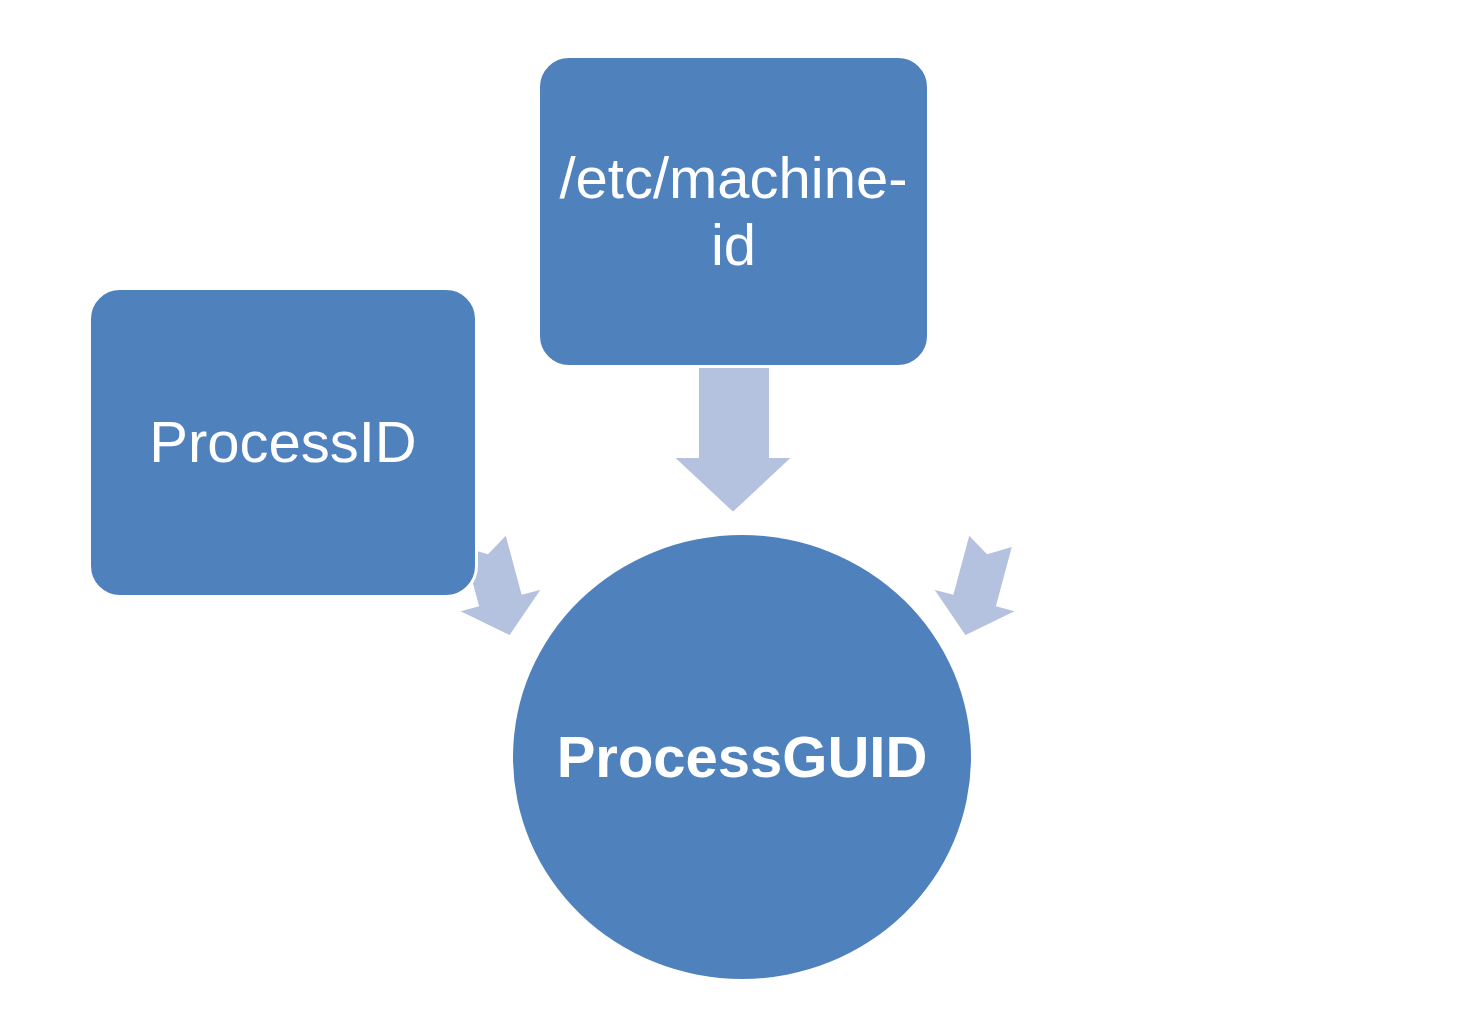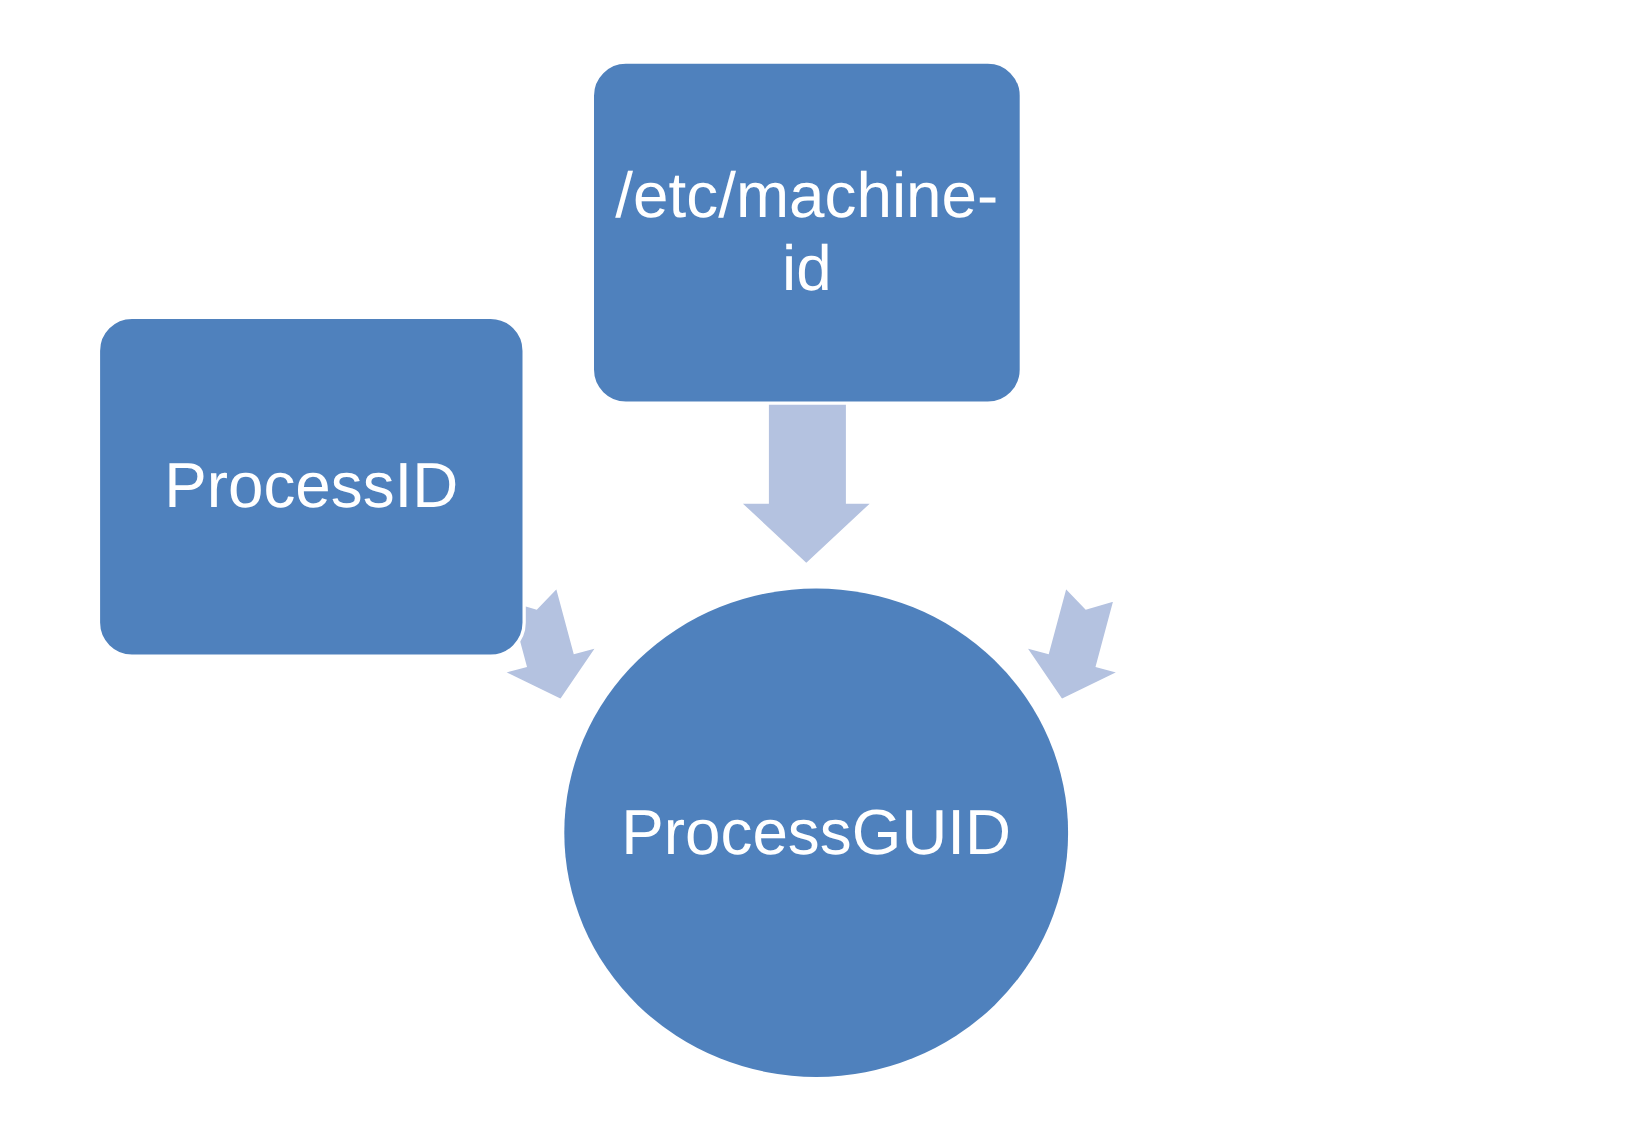--- a/index.html
+++ b/index.html
@@ -36,20 +36,21 @@
     line-height: 1.15;
     box-sizing: border-box;
     border: 3px solid #ffffff;
   }
   .node.box {
     border-radius: 32px;
   }
   .node.circle {
     border-radius: 50%;
     border: none;
+    font-weight: bold;
   }
   #node-top    { left: 537px; top: 55px;  width: 393px; height: 313px; }
   #node-left   { left: 88px;  top: 287px; width: 390px; height: 311px; }
   #node-right  { left: 992px; top: 287px; width: 393px; height: 311px; }
   #node-center { left: 513px; top: 535px; width: 458px; height: 444px; }
   .label { display: inline-block; }
 </style>
 </head>
 <body>
 

